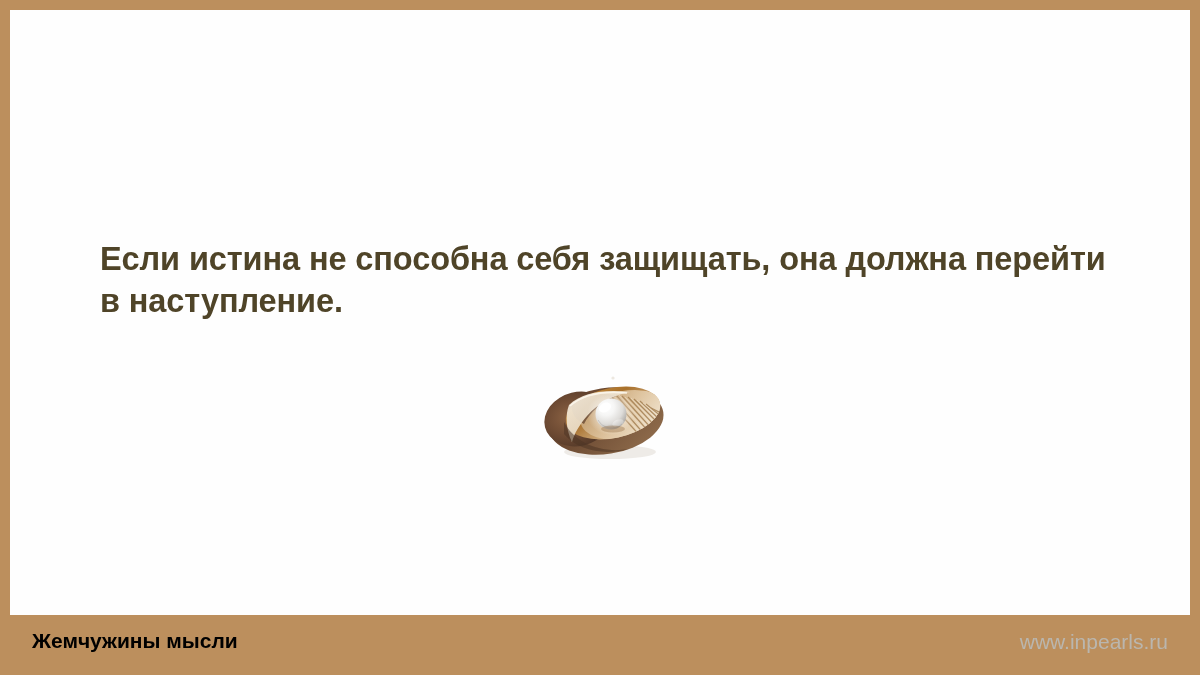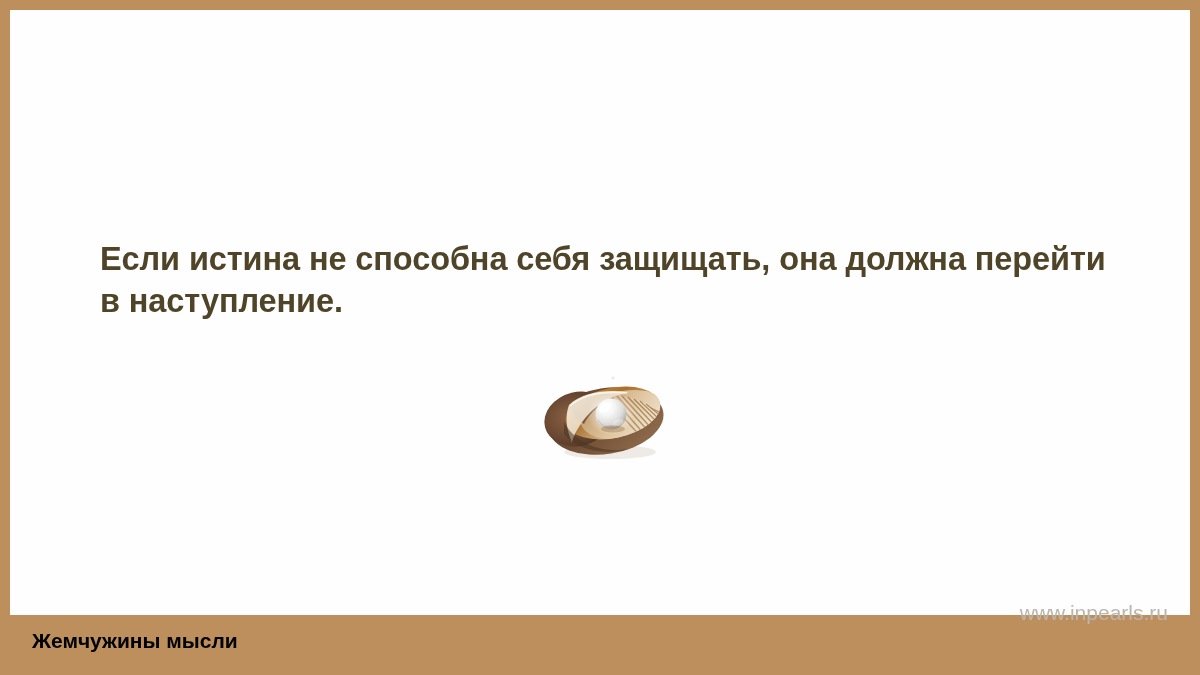--- a/index.html
+++ b/index.html
@@ -73,21 +73,21 @@
     top: 619px;
     font-family: "Liberation Sans", sans-serif;
     font-size: 21px;
     font-weight: bold;
     color: #000000;
     white-space: nowrap;
   }
   .footer-url {
     position: absolute;
     right: 22px;
-    top: 591px;
+    top: 620px;
     font-family: "Liberation Sans", sans-serif;
     font-size: 21px;
     font-weight: normal;
     color: #bab6ae;
     white-space: nowrap;
   }
 </style>
 </head>
 <body>
 

